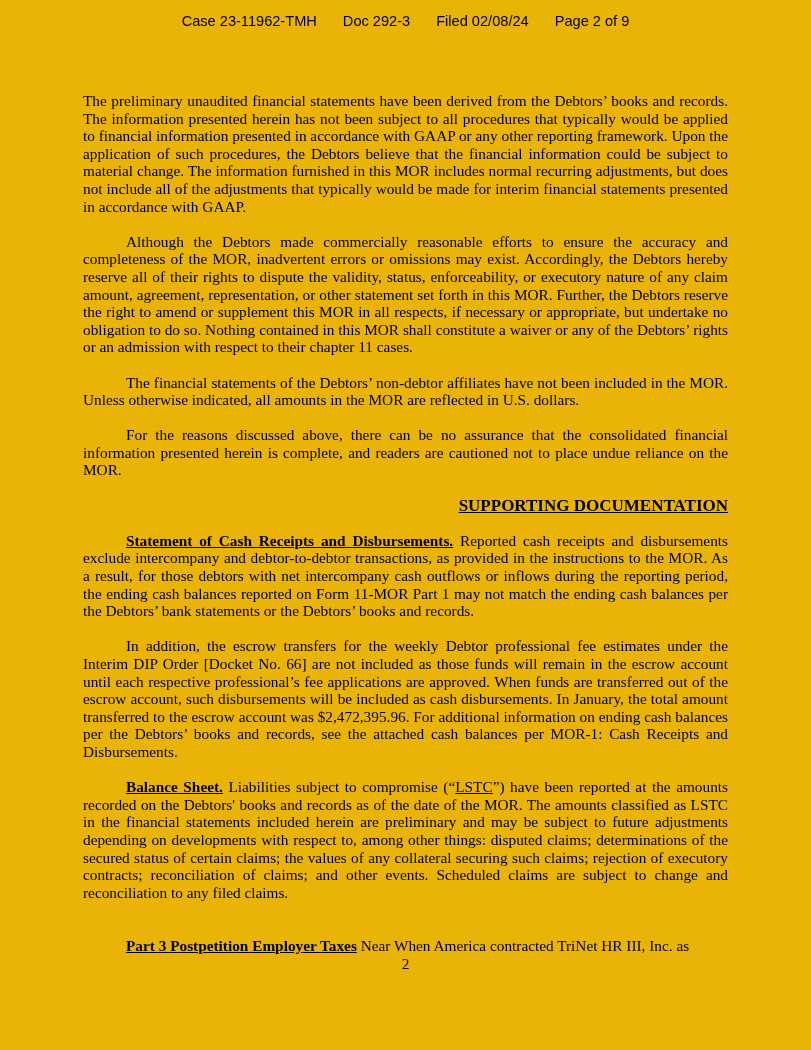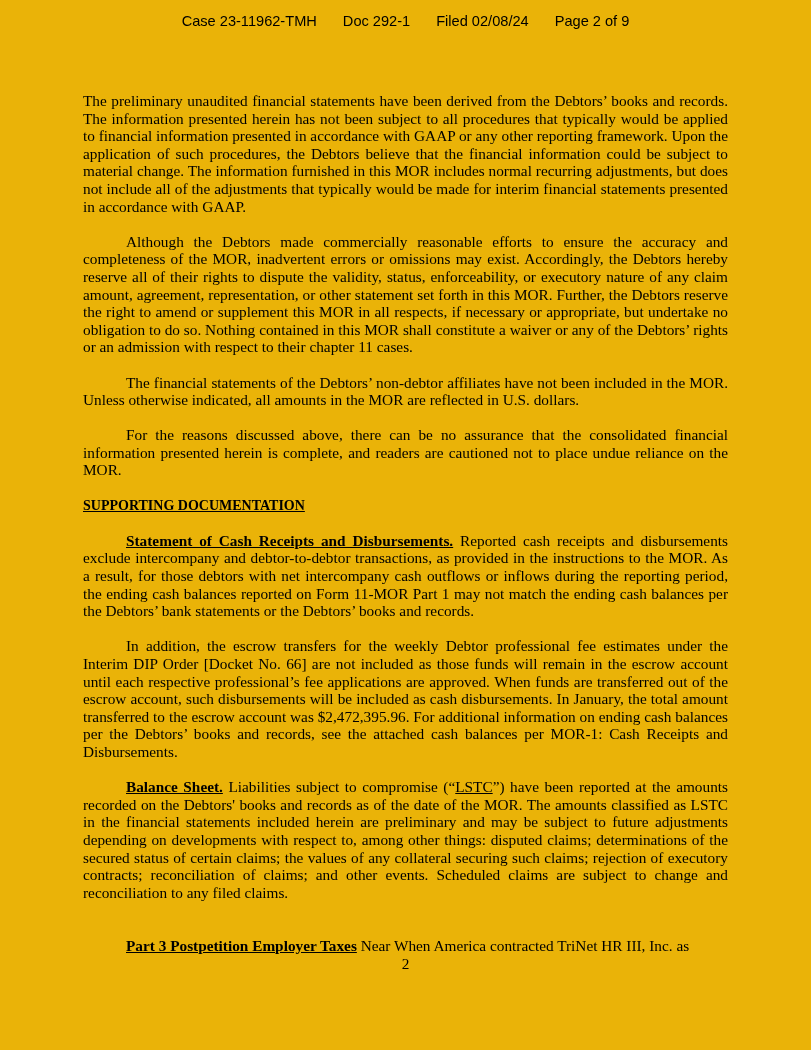--- a/index.html
+++ b/index.html
@@ -37,25 +37,25 @@
     text-align: justify;
   }
   .content p {
     margin: 0 0 17.6px 0;
     text-indent: 43px;
   }
   .content p.no-indent {
     text-indent: 0;
   }
   .section-heading {
-    font-size: 14px;
+    font-size: 17px;
     line-height: 17.6px;
     font-weight: bold;
     text-decoration: underline;
-    text-align: left;
+    text-align: right;
     text-indent: 0 !important;
     margin: 0 0 17.6px 0;
   }
   .bold-lead {
     font-weight: bold;
     text-decoration: underline;
   }
   .u {
     text-decoration: underline;
   }
@@ -70,21 +70,21 @@
     line-height: 17.6px;
   }
 </style>
 </head>
 <body>
 
 <div class="page">
 
   <div class="ecf-stamp">
     <span>Case 23-11962-TMH</span>
-    <span>Doc 292-1</span>
+    <span>Doc 292-3</span>
     <span>Filed 02/08/24</span>
     <span>Page 2 of 9</span>
   </div>
 
   <div class="content">
 
     <p class="no-indent">The preliminary unaudited financial statements have been derived from the Debtors’ books and records.  The information presented herein has not been subject to all procedures that typically would be applied to financial information presented in accordance with GAAP or any other reporting framework.  Upon the application of such procedures, the Debtors believe that the financial information could be subject to material change.  The information furnished in this MOR includes normal recurring adjustments, but does not include all of the adjustments that typically would be made for interim financial statements presented in accordance with GAAP.</p>
 
     <p>Although the Debtors made commercially reasonable efforts to ensure the accuracy and completeness of the MOR, inadvertent errors or omissions may exist.  Accordingly, the Debtors hereby reserve all of their rights to dispute the validity, status, enforceability, or executory nature of any claim amount, agreement, representation, or other statement set forth in this MOR.  Further, the Debtors reserve the right to amend or supplement this MOR in all respects, if necessary or appropriate, but undertake no obligation to do so.  Nothing contained in this MOR shall constitute a waiver or any of the Debtors’ rights or an admission with respect to their chapter 11 cases.</p>
 

